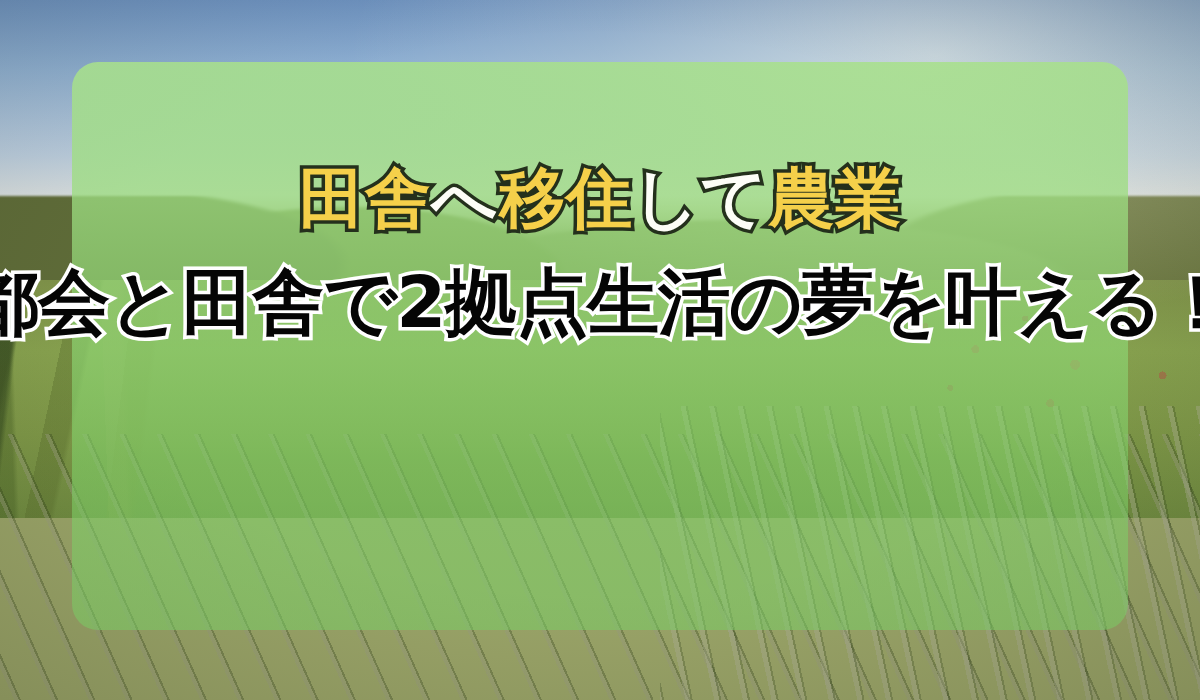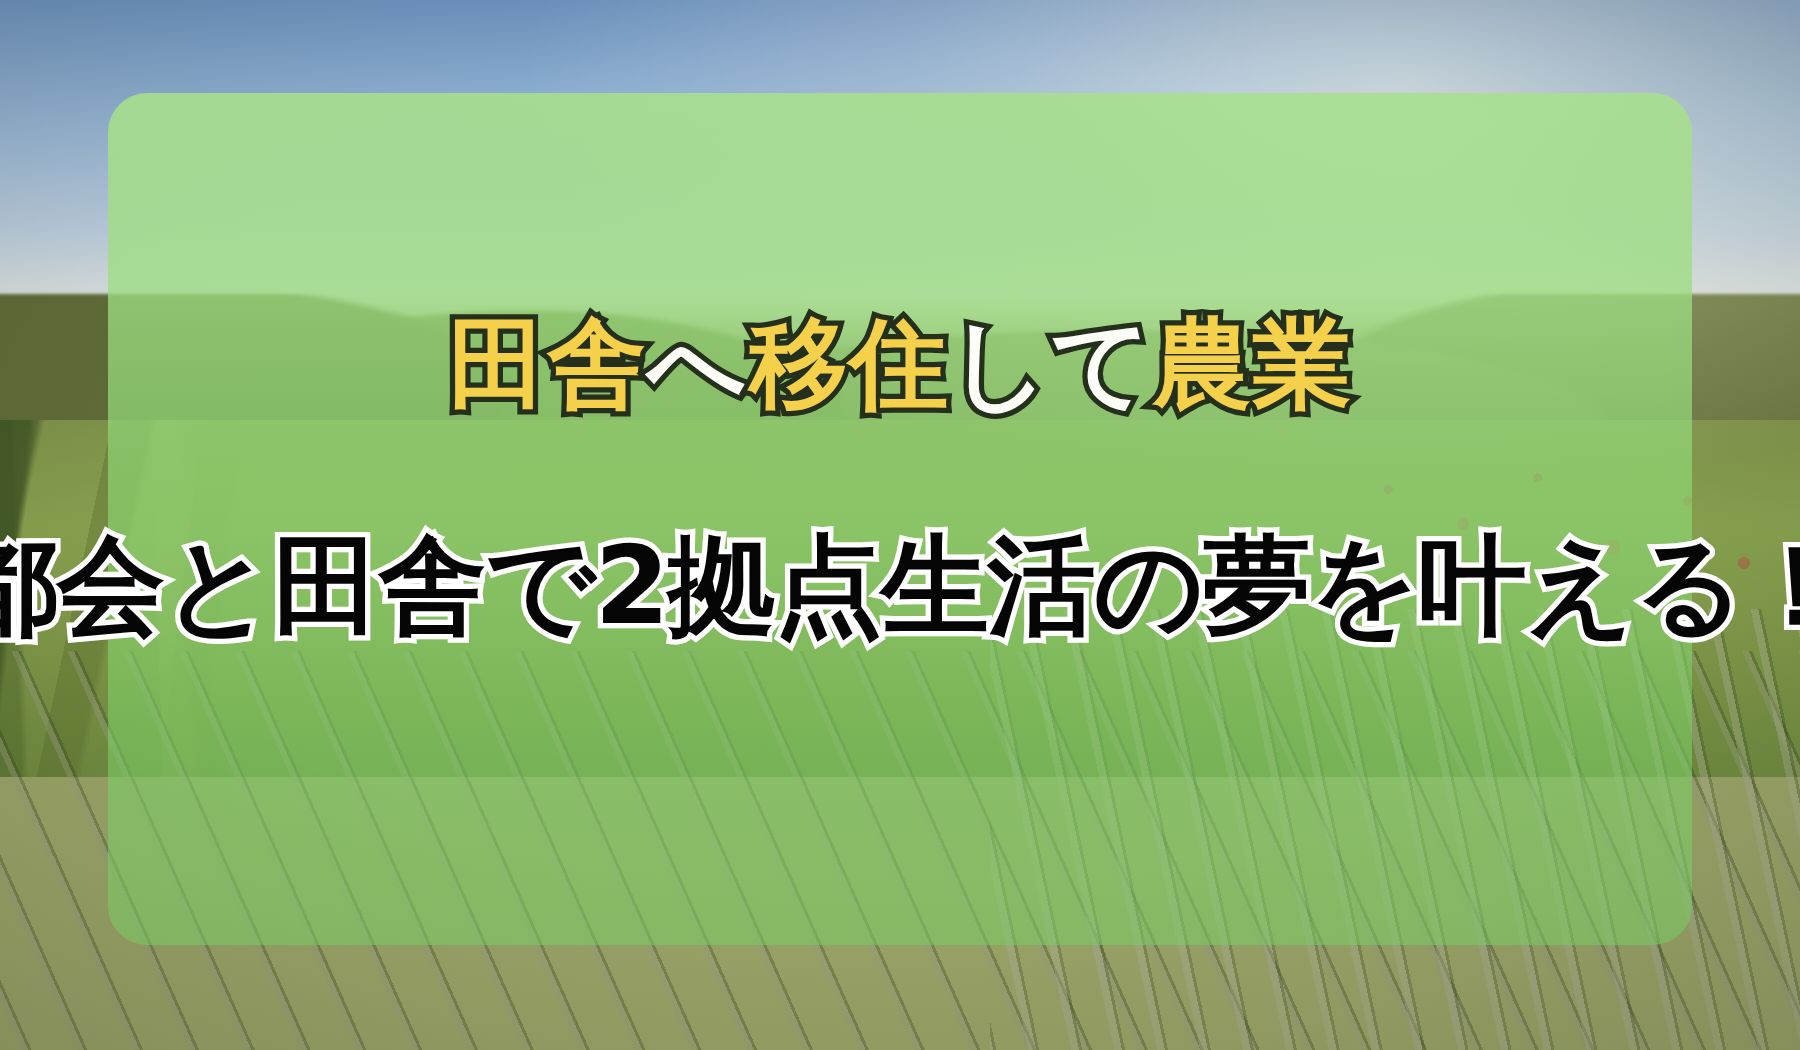--- a/index.html
+++ b/index.html
@@ -162,21 +162,20 @@
     align-items: center;
     justify-content: flex-start;
     padding-top: 166px;
     box-sizing: border-box;
   }
 
   .line {
     white-space: nowrap;
     font-weight: 900;
     letter-spacing: 0.5px;
-    margin-top: 44px;
   }
 
   .line1 {
     font-size: 66px;
     line-height: 1.0;
     margin-bottom: 34px;
   }
   .line1 span {
     -webkit-text-stroke: 7px #24301c;
     paint-order: stroke fill;

